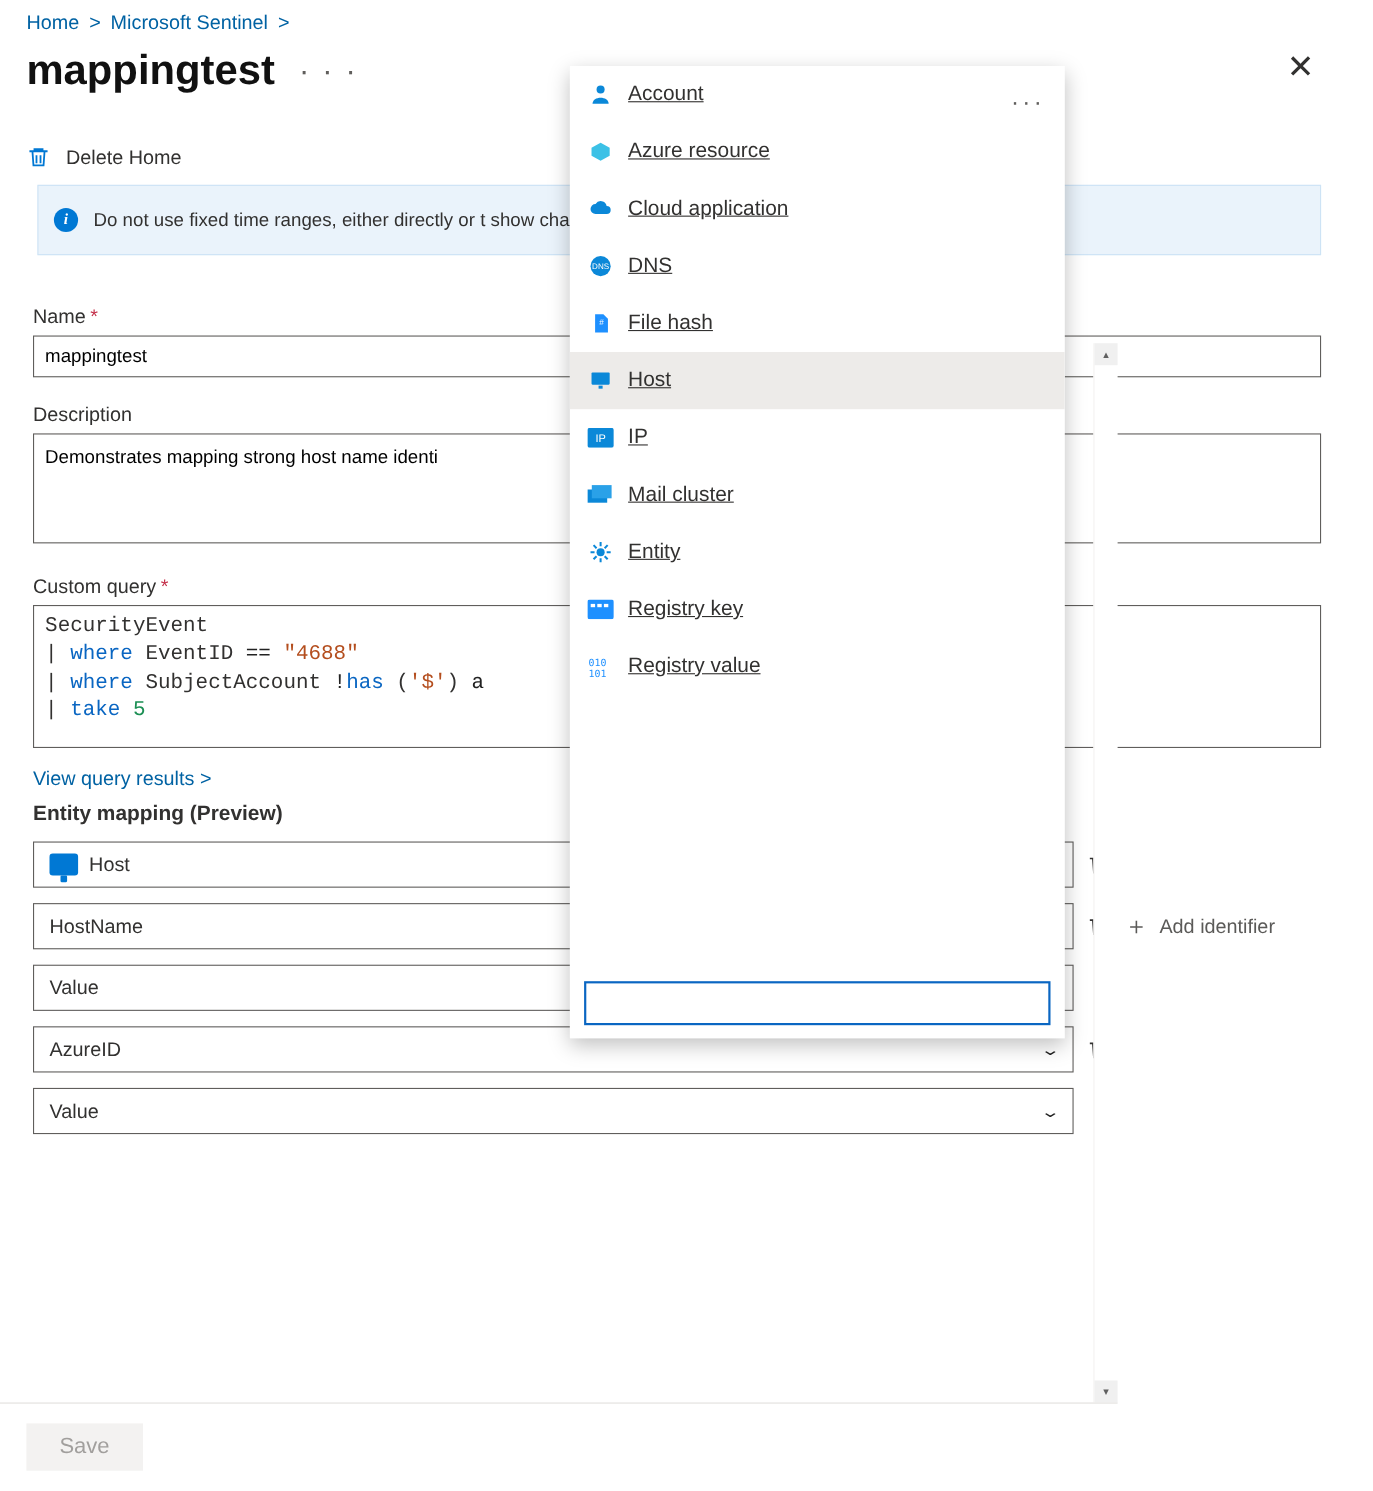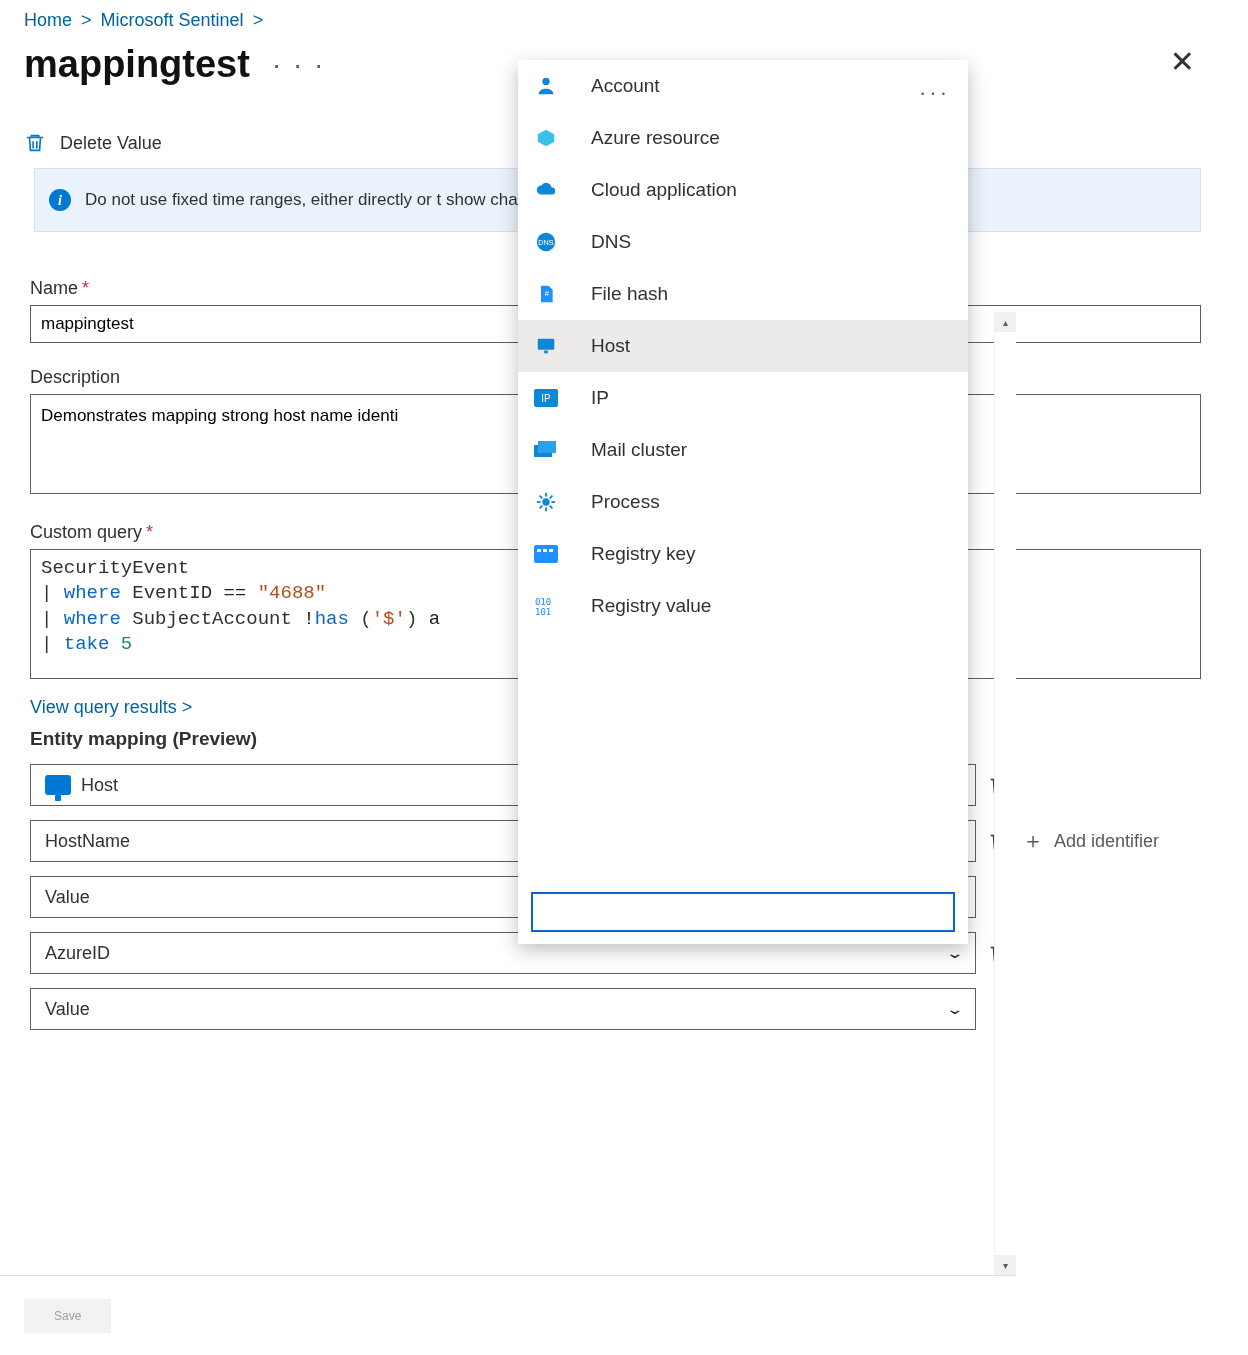--- a/index.html
+++ b/index.html
@@ -90,23 +90,24 @@
 
   
   .dd-popup {
     position:absolute; left:518px; top:60px;
     width:450px; background:#fff;
     box-shadow: 0 6px 18px rgba(0,0,0,0.25);
     z-index:100;
   }
   .dd-scroll { overflow-y: auto; height:822px; position:relative; }
   .dd-item {
-    display:flex; align-items:center; gap:33px;
+    display:flex; align-items:center; gap:13px;
     padding:14px 16px; font-size:19px; cursor:pointer;
     color:#323130;
+    text-decoration:underline;
   }
   .dd-item.selected { background:#edebe9; }
   .dd-icon { width:24px; height:24px; display:flex; align-items:center; justify-content:center; }
   .dd-more { position:absolute; right:18px; top:20px; letter-spacing:3px; color:#605e5c; font-size:22px; cursor:pointer;}
   .dd-search {
     width:calc(100% - 26px); margin:10px 13px 12px 13px;
     border:2px solid #0a66c2; height:40px; padding:0 10px; font-size:17px; outline:none;
   }
   
   .dd-scroll::-webkit-scrollbar { width:20px; }
@@ -114,21 +115,21 @@
   .dd-scroll::-webkit-scrollbar-button { background:#f0f0f0; height:18px; }
 
   
   .footer {
     position:absolute; left:0; right:0; bottom:0;
     height:80px; border-top:1px solid #e1dfdd;
     display:flex; align-items:center; padding-left:24px;
     background:#fff;
   }
   .save-btn {
-    background:#f3f2f1; color:#a19f9d; font-size:12px;
+    background:#f3f2f1; color:#a19f9d; font-size:20px;
     padding:10px 30px; border:none; cursor:default;
   }
 
   
   .right-scroll {
     position:absolute; right:0; top:312px; bottom:80px; width:22px;
     background: #fff;
     border-left:1px solid #f3f2f1;
   }
   .right-scroll .arrow {
@@ -159,21 +160,21 @@
     </h1>
     <span class="close-x">✕</span>
   </div>
 
   <div class="delete-row">
     <span class="trash-icon">
       <svg width="22" height="22" viewBox="0 0 24 24" fill="none" stroke-width="1.8">
         <path d="M3 6h18M8 6V4h8v2M6 6l1 14h10l1-14M10 10v8M14 10v8"></path>
       </svg>
     </span>
-    <span>Delete Value</span>
+    <span>Delete Home</span>
   </div>
 
   <div class="info-banner">
     <div class="info-icon">i</div>
     <span>Do not use fixed time ranges, either directly or                                                                 t show changes in query results over time.</span>
   </div>
 
   <div class="form">
 
     <div class="field-label">
@@ -336,21 +337,21 @@
                     <line x1="12" y1="18" x2="12" y2="22"></line>
                     <line x1="2" y1="12" x2="6" y2="12"></line>
                     <line x1="18" y1="12" x2="22" y2="12"></line>
                     <line x1="5" y1="5" x2="8" y2="8"></line>
                     <line x1="16" y1="16" x2="19" y2="19"></line>
                     <line x1="5" y1="19" x2="8" y2="16"></line>
                     <line x1="16" y1="8" x2="19" y2="5"></line>
                   </g>
                 </svg>
               </span>
-              <span>Process</span>
+              <span>Entity</span>
             </div>
             <div class="dd-item">
               <span class="dd-icon">
                 <svg width="24" height="18" viewBox="0 0 24 18">
                   <rect width="24" height="18" rx="2" fill="#1e90ff"></rect>
                   <rect x="3" y="4" width="4" height="3" fill="#fff"></rect>
                   <rect x="9" y="4" width="4" height="3" fill="#fff"></rect>
                   <rect x="15" y="4" width="4" height="3" fill="#fff"></rect>
                 </svg>
               </span>

